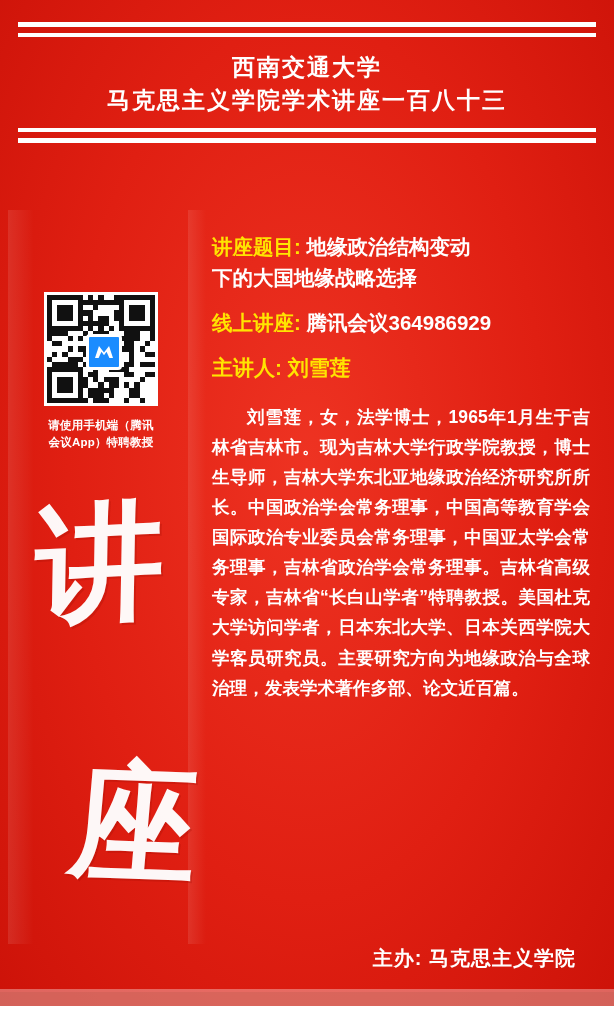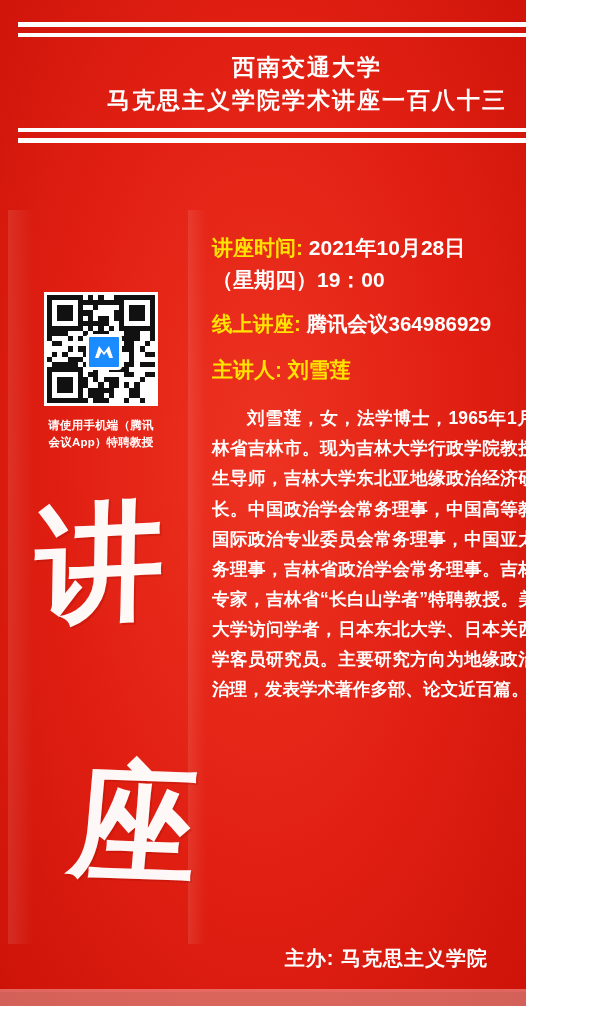--- a/index.html
+++ b/index.html
@@ -9,21 +9,21 @@
   }
   body {
     width: 614px;
     height: 1024px;
     font-family: "Liberation Sans", sans-serif;
     overflow: hidden;
   }
 
   .poster {
     position: relative;
-    width: 526px;
+    width: 614px;
     height: 1024px;
     background: #e02020;
     overflow: hidden;
   }
 
   
   .poster::before {
     content: "";
     position: absolute;
     inset: 0;
@@ -694,28 +694,28 @@
       <div class="qr-logo"></div>
     </div>
     <div class="qr-caption">
       <div>请使用手机端（腾讯</div>
       <div>会议App）特聘教授</div>
     </div>
   </div>
 
   <div class="content">
 
-
-    <div class="field time">
+    <div class="field topic">
       <div class="field-row">
-        <span class="label-yellow">讲座时间:</span>
-        <span class="val-white">2021年10月28日</span>
+        <span class="label-yellow">讲座题目:</span>
+        <span class="val-white">地缘政治结构变动</span>
       </div>
-      <div class="field-row val-white">（星期四）19：00</div>
+      <div class="field-row val-white">下的大国地缘战略选择</div>
     </div>
+
 
     <div class="field online">
       <div class="field-row">
         <span class="label-yellow">线上讲座:</span>
         <span class="val-white">腾讯会议364986929</span>
       </div>
     </div>
 
     <div class="field speaker">
       <div class="field-row">

